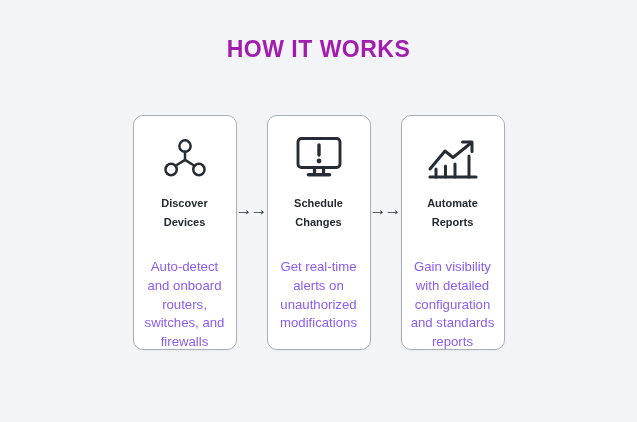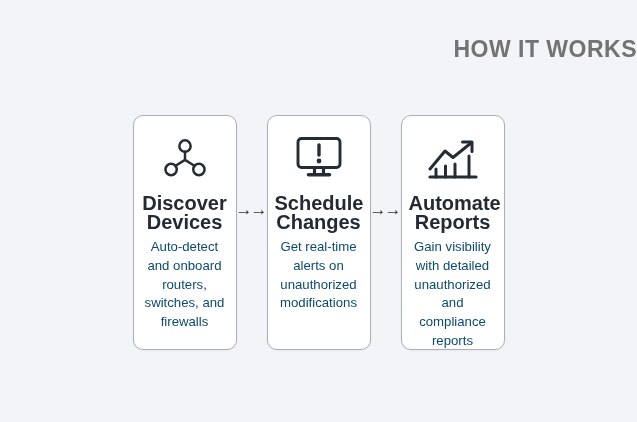--- a/index.html
+++ b/index.html
@@ -8,26 +8,26 @@
   }
   body {
     width: 637px;
     height: 422px;
     background: #f3f4f7;
     font-family: "Liberation Sans", sans-serif;
     overflow: hidden;
   }
   .page-title {
     margin: 36px 0 0 0;
-    text-align: right;
+    text-align: center;
     font-size: 23px;
     line-height: 26px;
     font-weight: 700;
     letter-spacing: 0.5px;
-    color: #737373;
+    color: #a21caf;
   }
   .flow {
     display: flex;
     justify-content: center;
     align-items: flex-start;
     margin-top: 53px;
   }
   .card {
     box-sizing: border-box;
     width: 104px;
@@ -46,31 +46,31 @@
     justify-content: center;
     margin-bottom: 7px;
   }
   .icon-wrap svg {
     stroke: #262c35;
     fill: none;
     stroke-linecap: round;
     stroke-linejoin: round;
   }
   .card h2 {
-    margin: 0 0 6px 0;
-    font-size: 20px;
+    margin: 0 0 26px 0;
+    font-size: 11px;
     line-height: 19px;
     font-weight: 700;
     color: #242a33;
   }
   .card p {
     margin: 0;
     font-size: 13.2px;
     line-height: 18.8px;
-    color: #0c4a6e;
+    color: #8b5cf6;
   }
   .arrow-col {
     box-sizing: border-box;
     width: 15px;
     height: 235px;
     display: flex;
     justify-content: center;
     align-items: flex-start;
     padding-top: 86px;
   }
@@ -136,17 +136,17 @@
     <section class="card">
       <div class="icon-wrap">
         <svg width="52" height="46" viewBox="0 0 52 46" stroke-width="3">
           <path d="M3 42 L49 42" stroke-width="3.2"></path>
           <path d="M9 42 L9 34 M18.5 42 L18.5 31 M28 42 L28 29 M42 42 L42 21"></path>
           <path d="M3 34 L18 16 L26 22.5 L44 8"></path>
           <path d="M35.5 7 L45 7 L45 16.5"></path>
         </svg>
       </div>
       <h2>Automate Reports</h2>
-      <p>Gain visibility with detailed unauthorized and compliance reports</p>
+      <p>Gain visibility with detailed configuration and standards reports</p>
     </section>
 
   </div>
 </main>
 
 </body></html>

